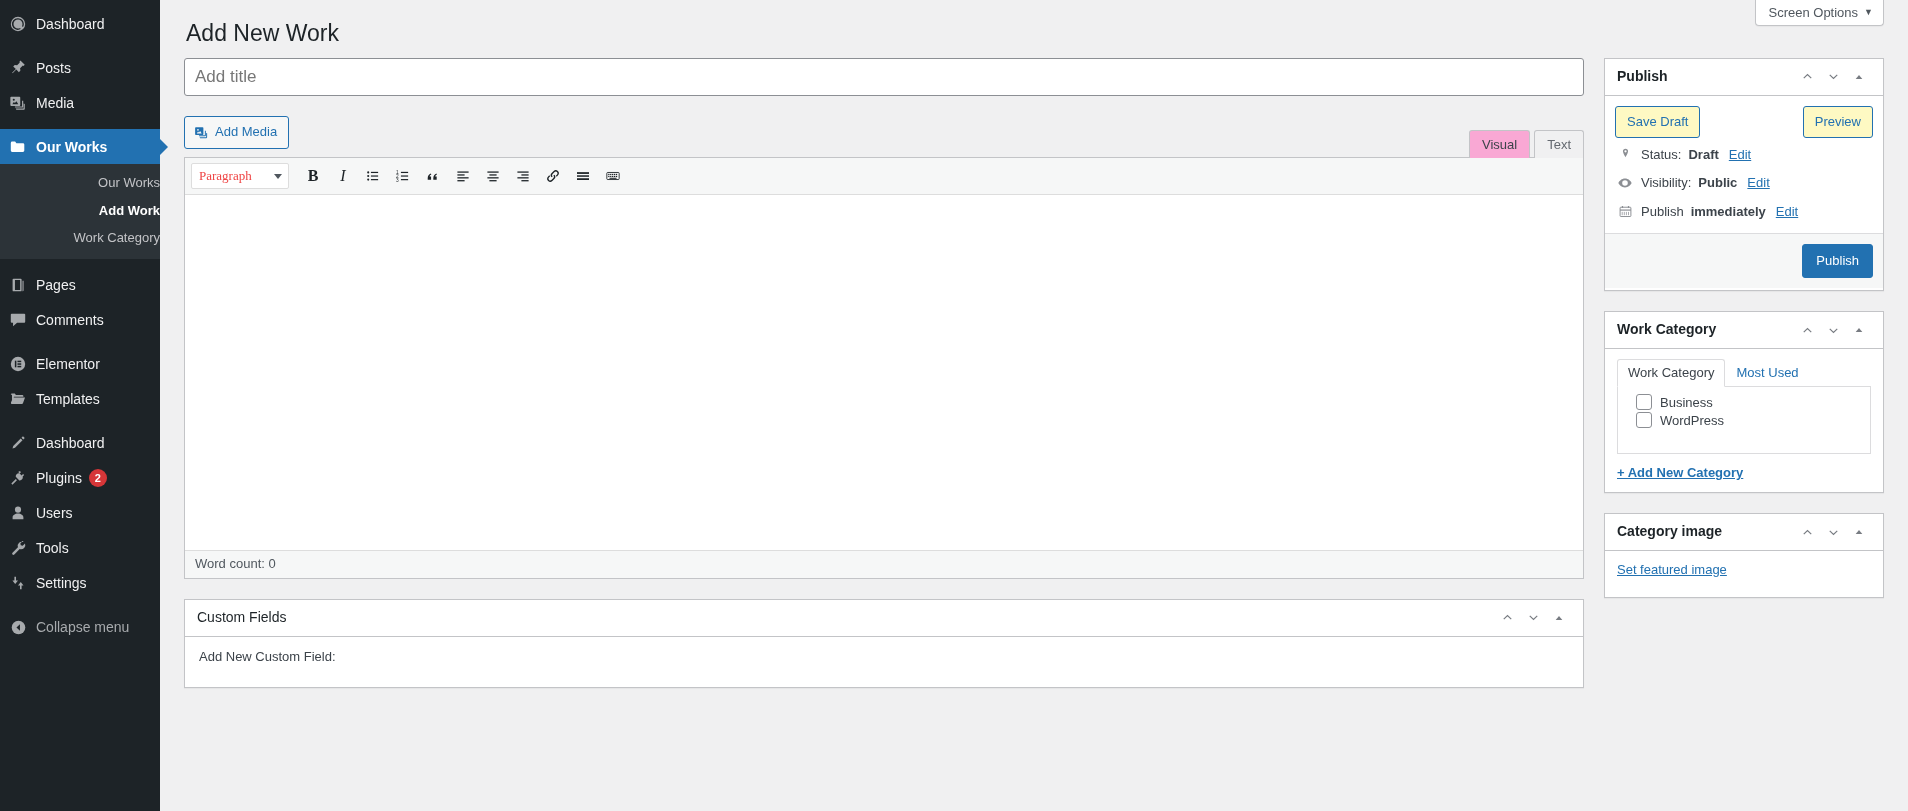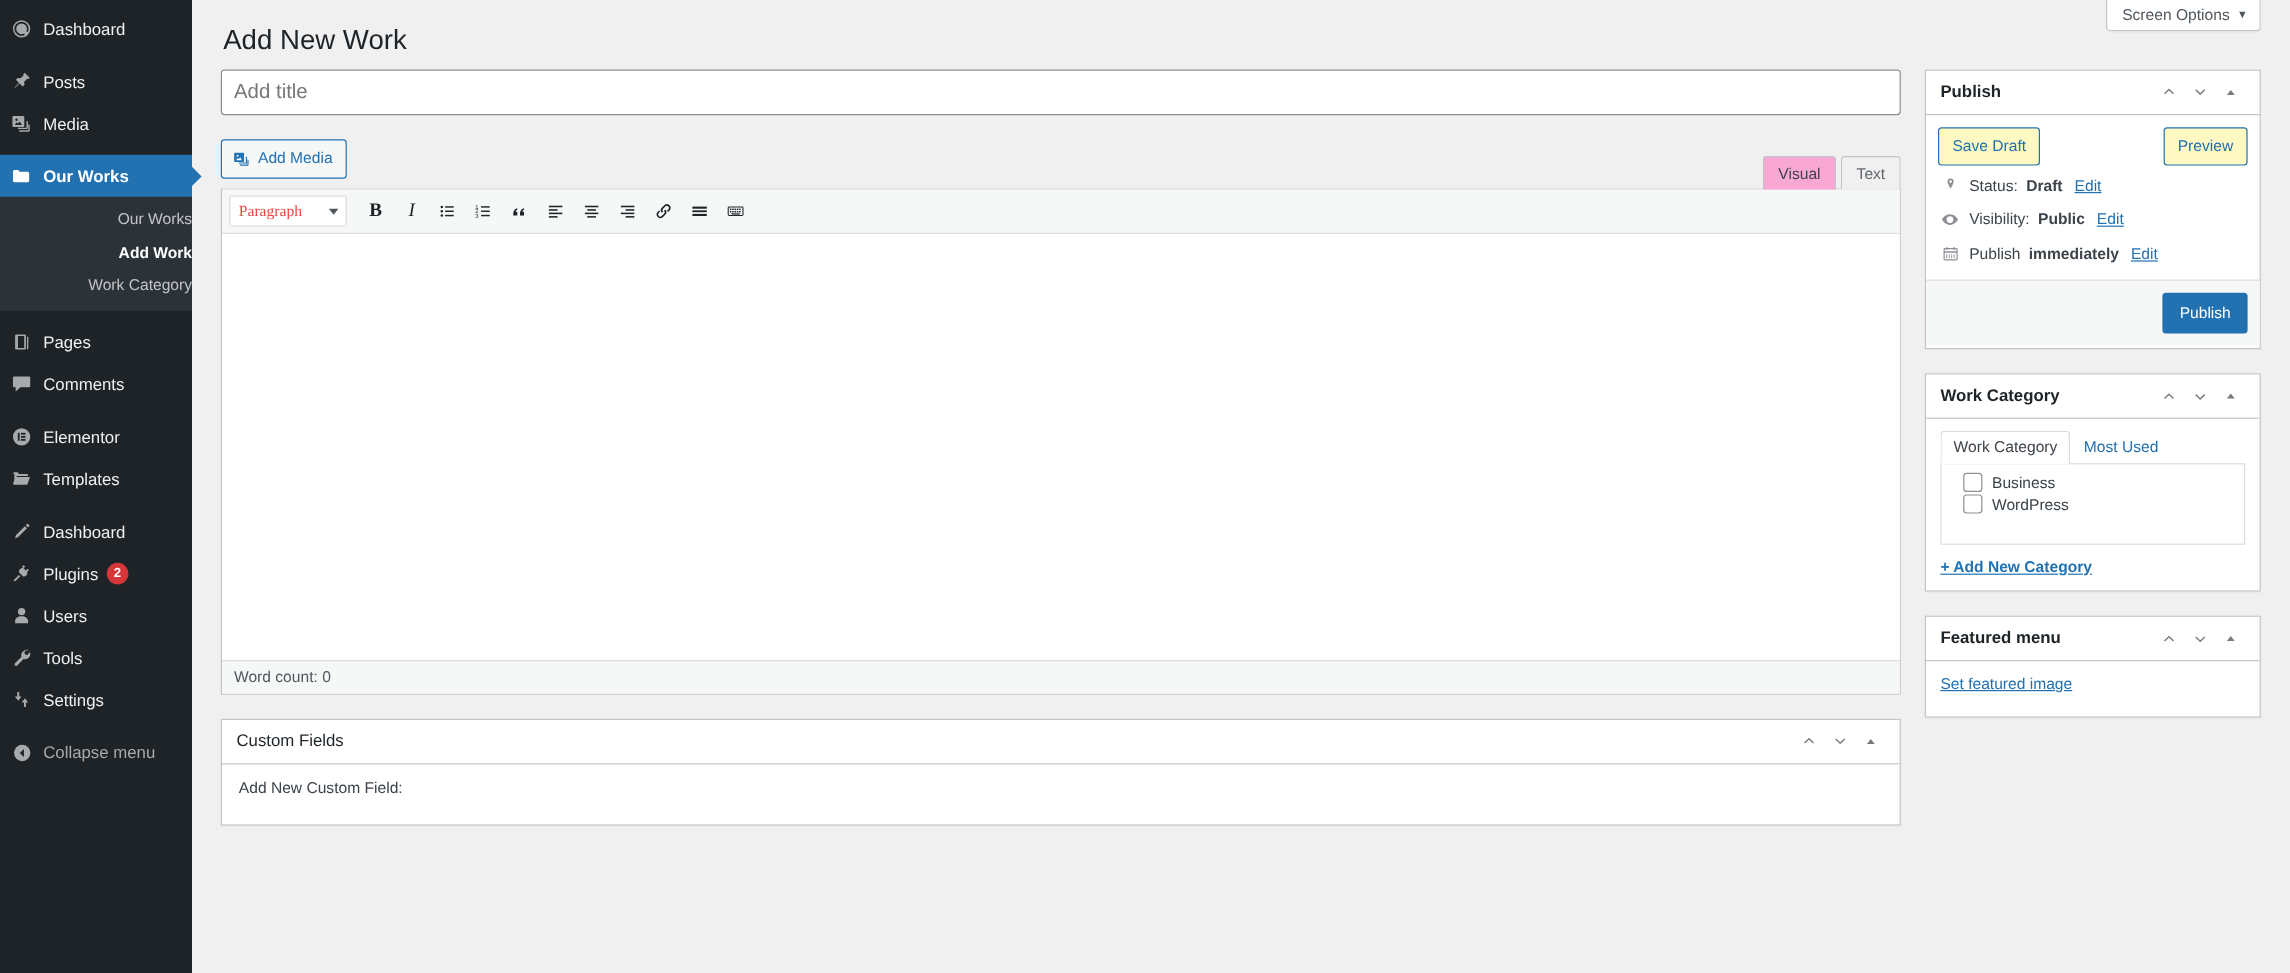--- a/index.html
+++ b/index.html
@@ -889,21 +889,21 @@
                   <input type="checkbox" style="">
                   <span>WordPress</span>
                 </label>
               </div>
               <span class="add-new-cat">+ Add New Category</span>
             </div>
           </div>
 
           <div class="postbox" id="postimagediv">
             <div class="postbox-header">
-              <h2>Featured menu</h2>
+              <h2>Category image</h2>
               <div class="handle-actions">
                 <span class="order-btn">
                   <svg width="15" height="15" viewBox="0 0 20 20" fill="none" stroke="currentColor" stroke-width="1.6">
                       <path d="M5 12.2L10 7.4l5 4.8"></path>
                     </svg>
                 </span>
                 <span class="order-btn">
                   <svg width="15" height="15" viewBox="0 0 20 20" fill="none" stroke="currentColor" stroke-width="1.6">
                       <path d="M5 7.8l5 4.8 5-4.8"></path>
                     </svg>

